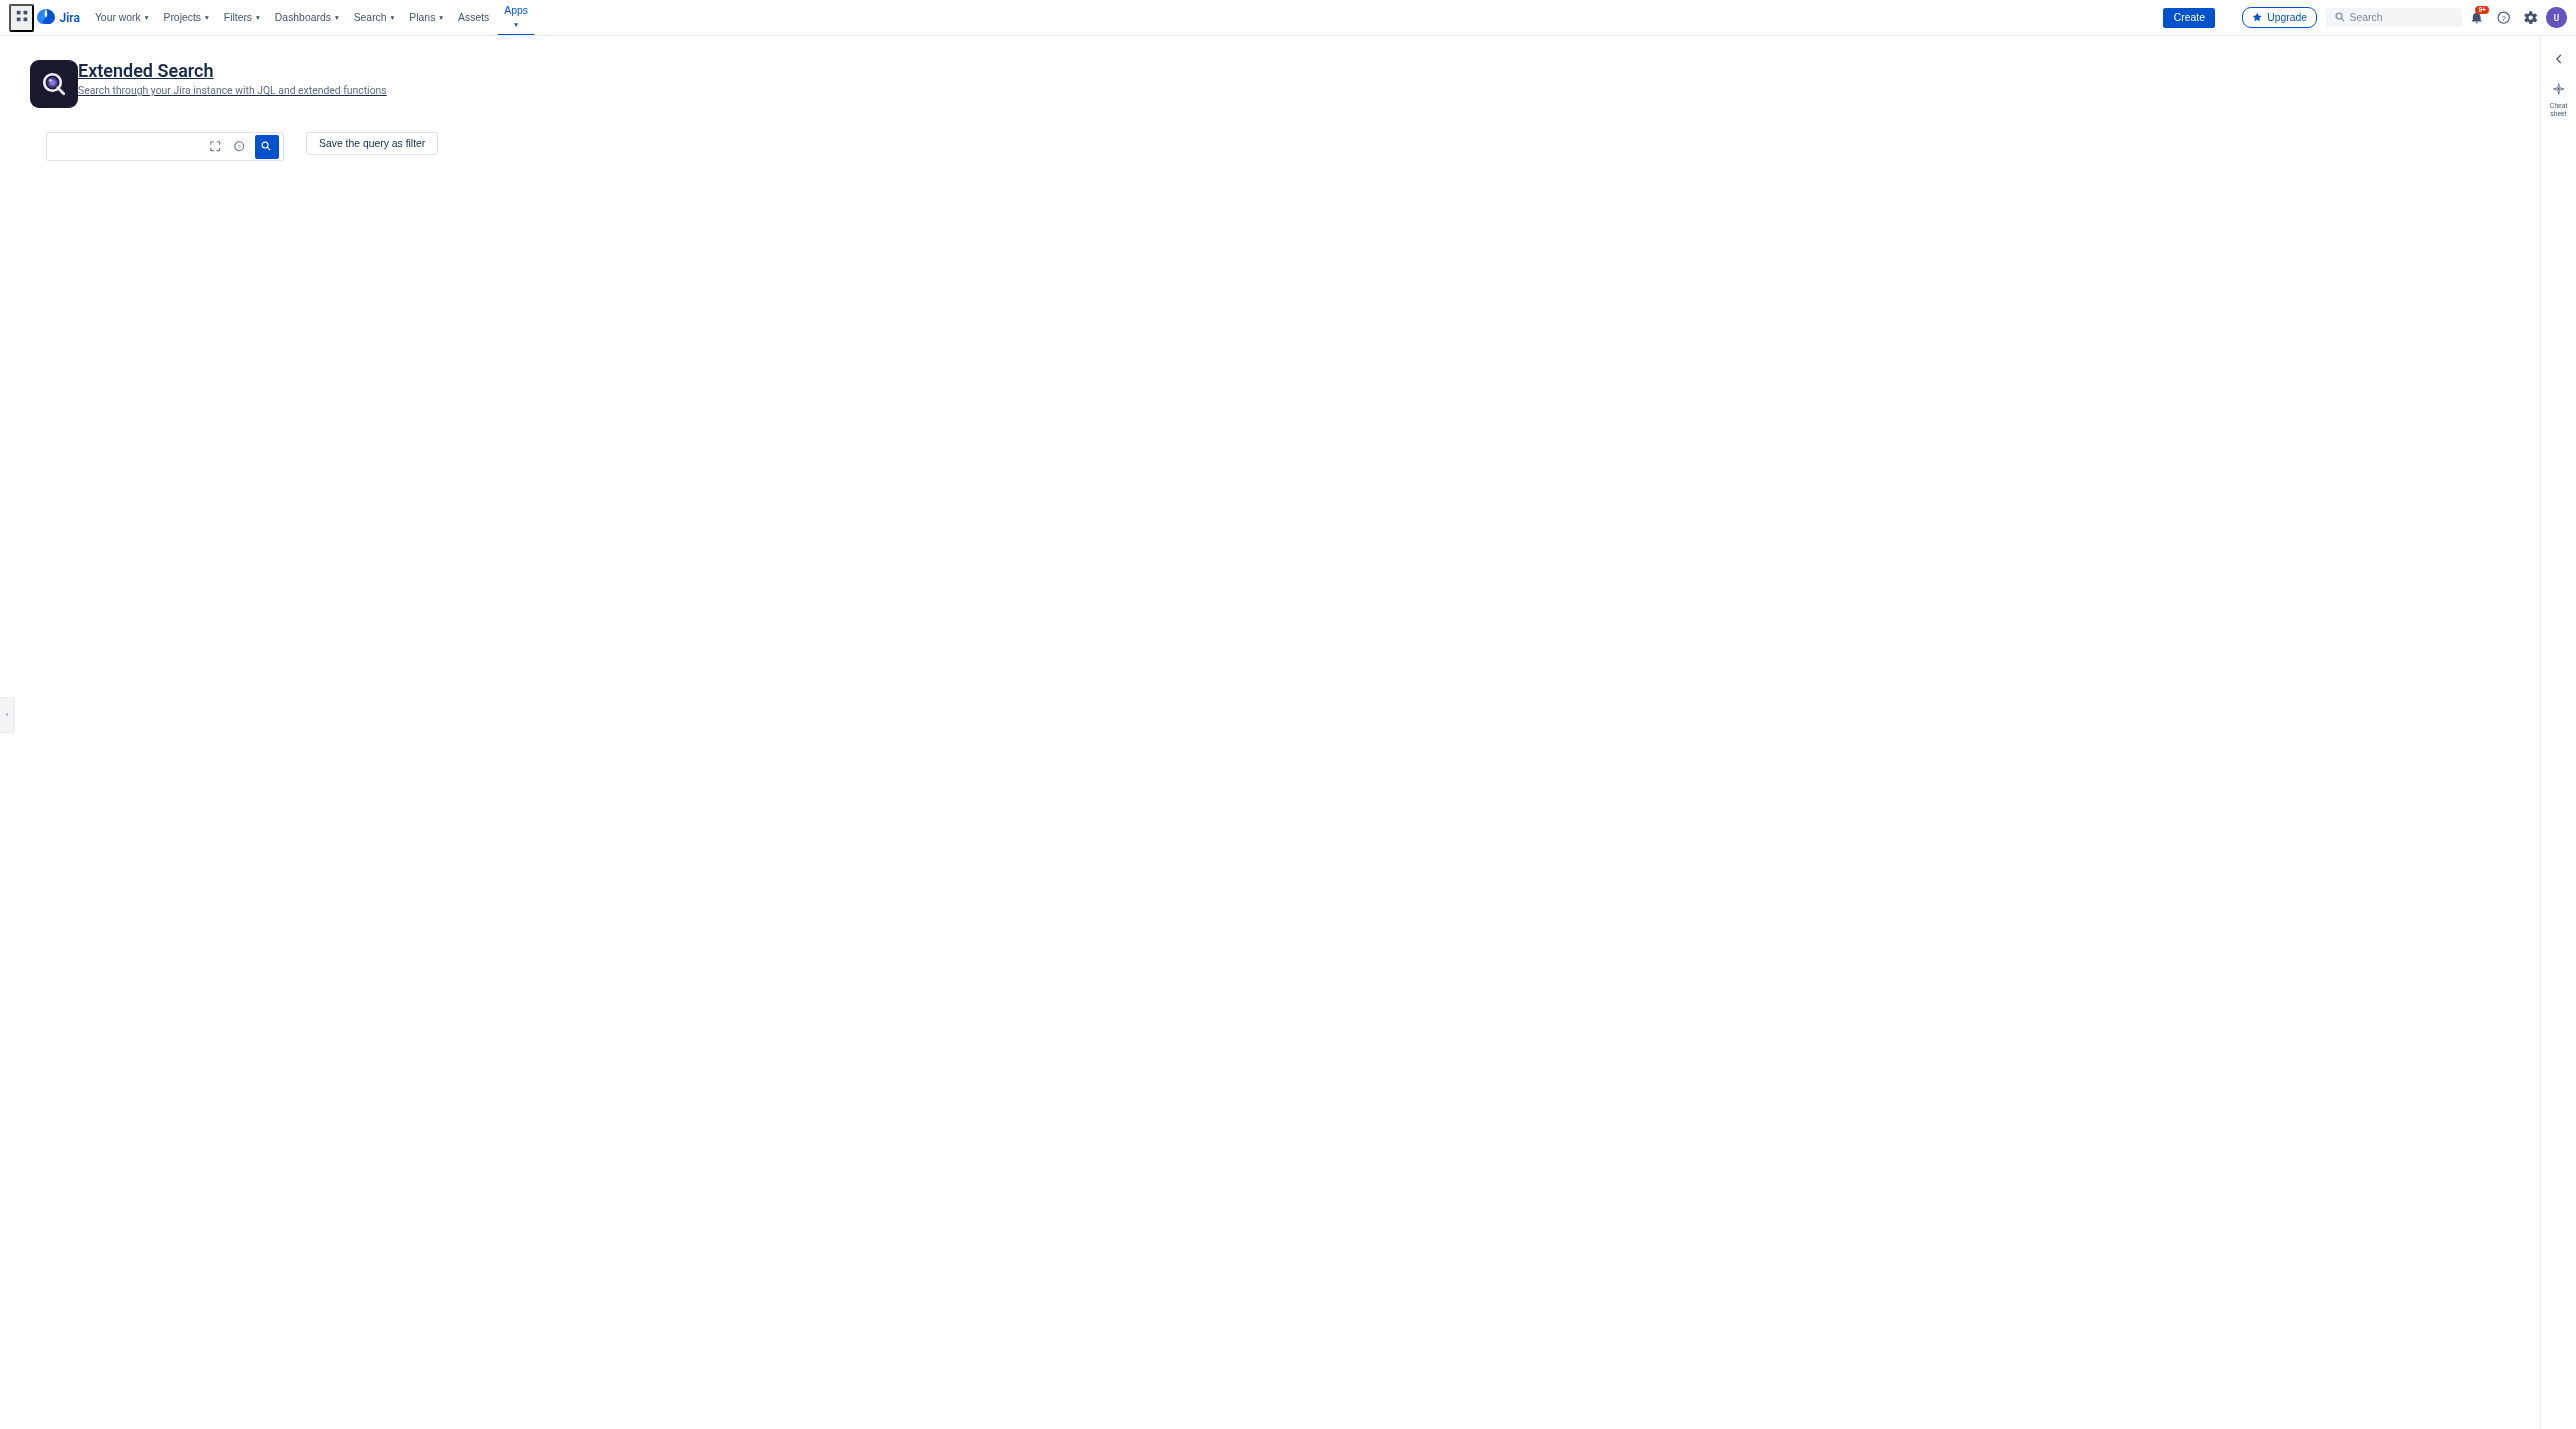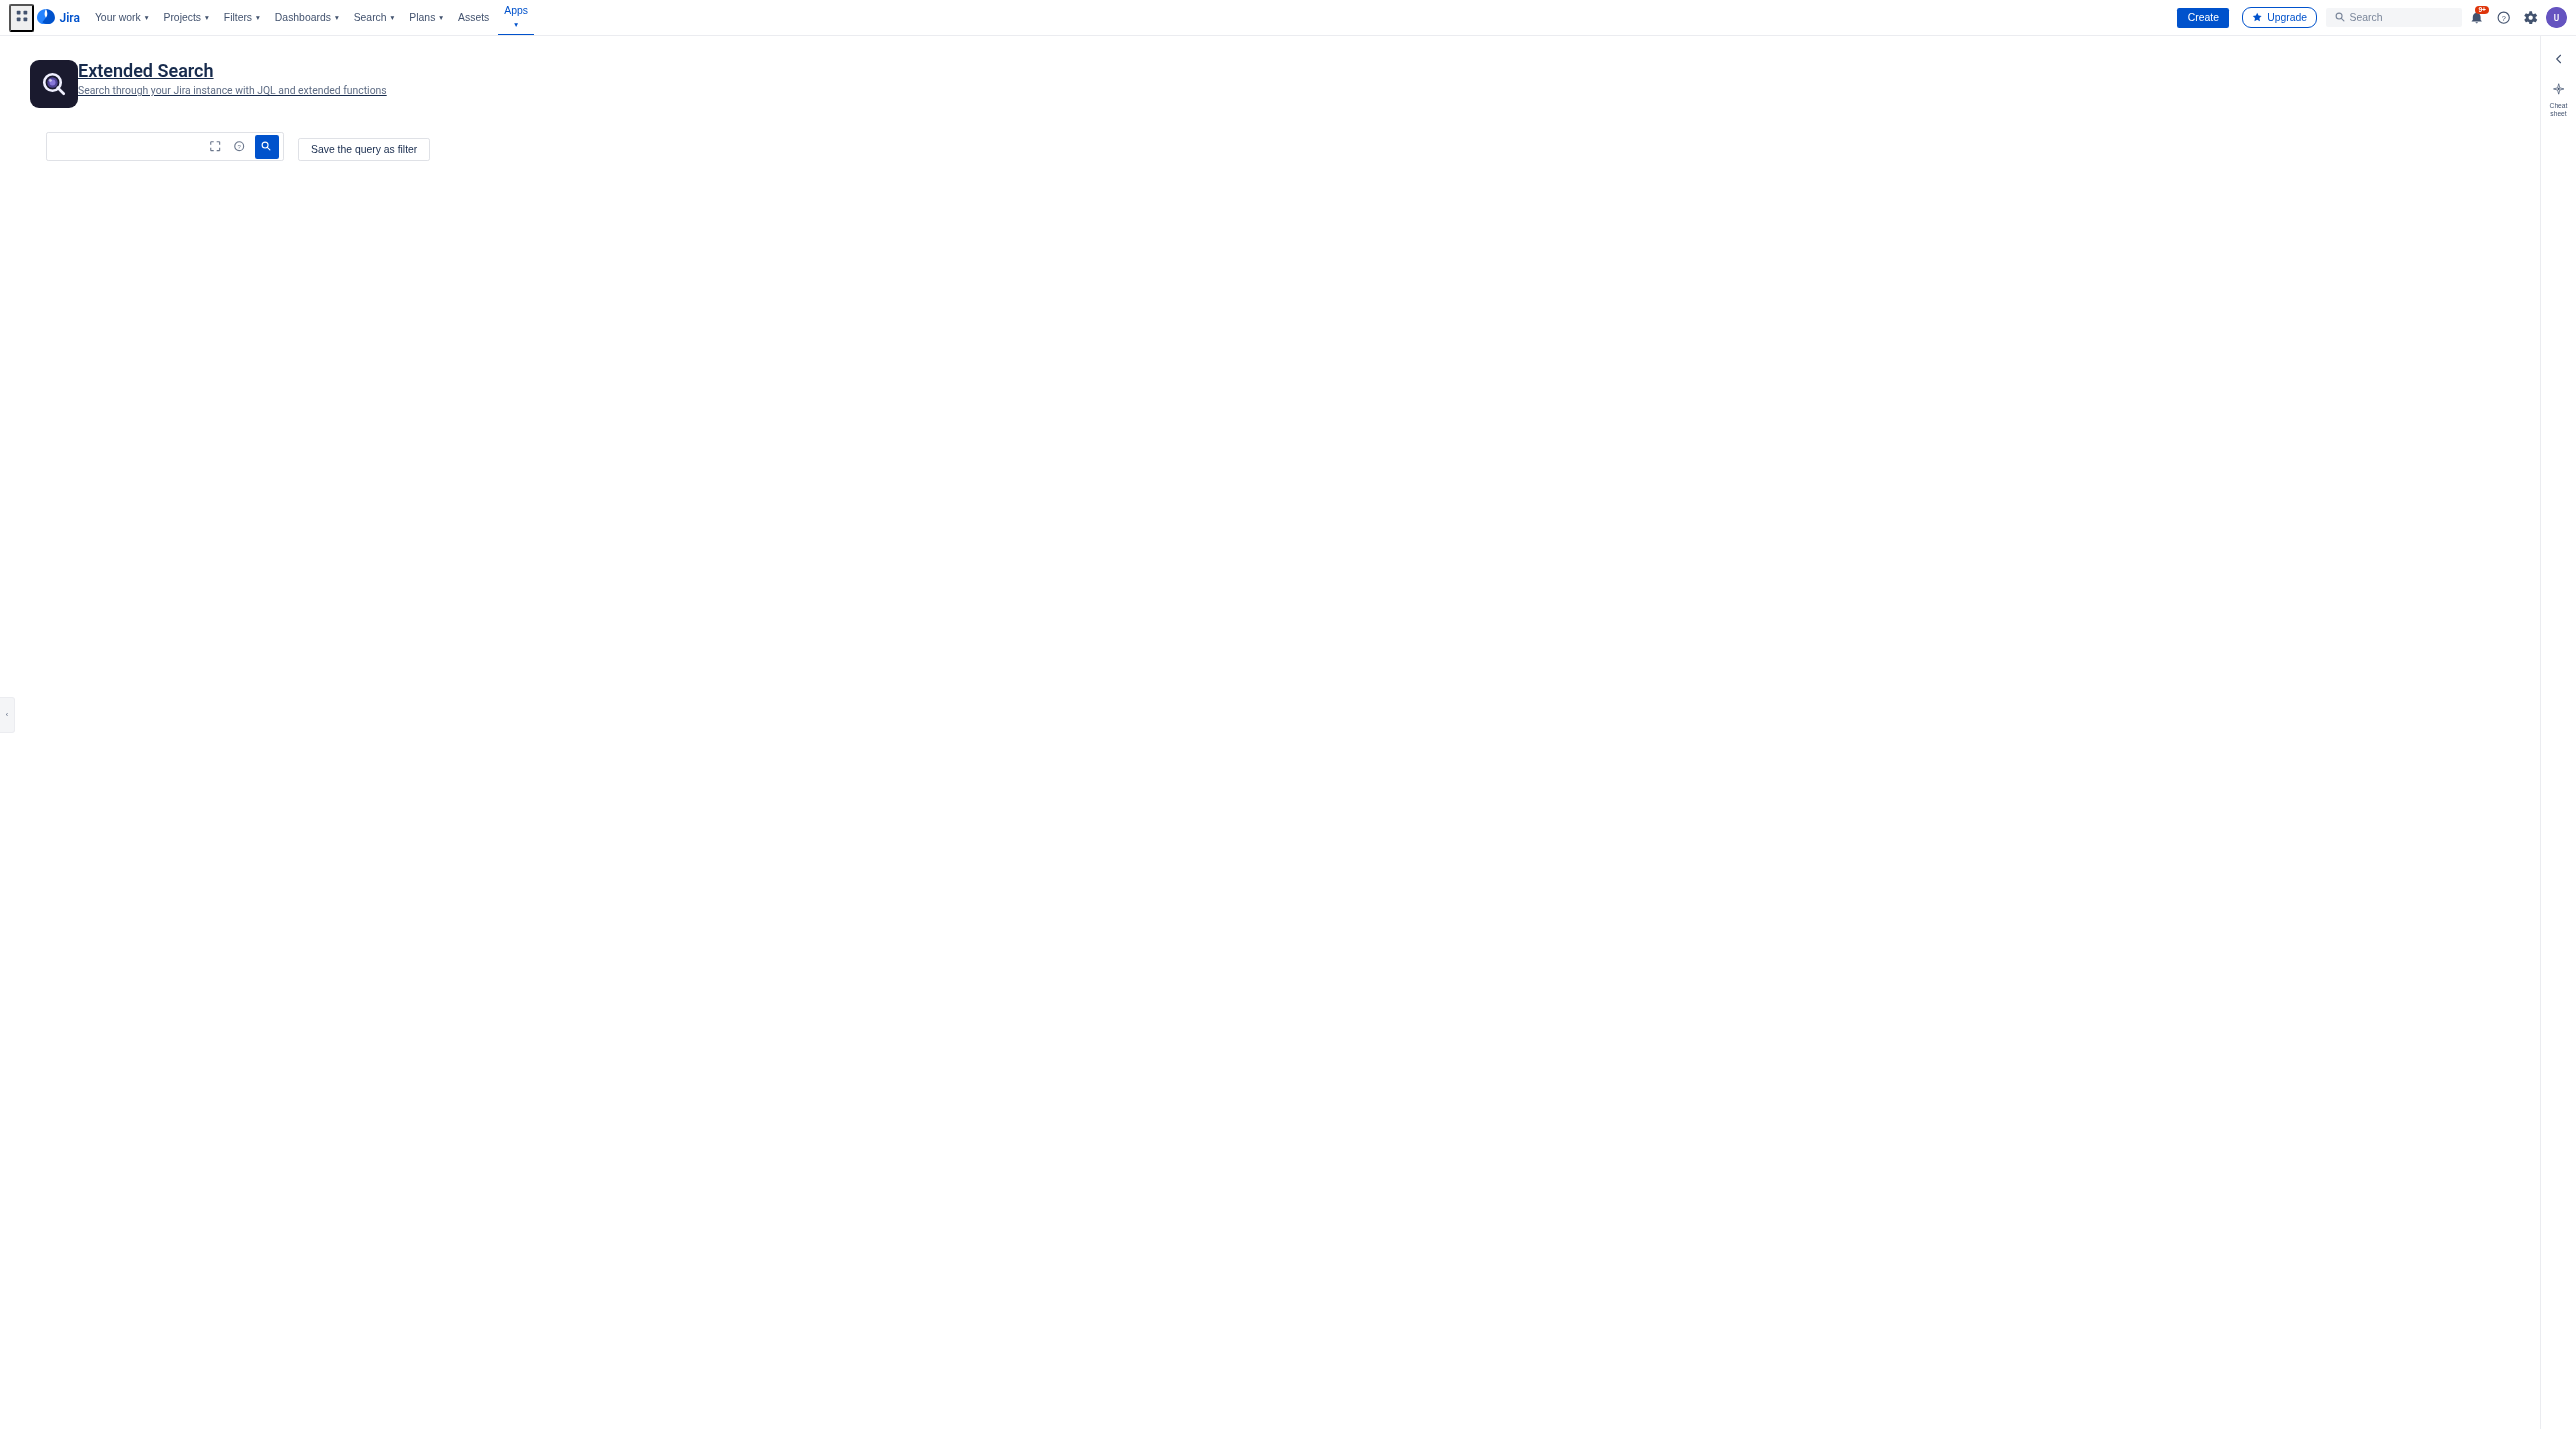--- a/index.html
+++ b/index.html
@@ -18,21 +18,21 @@
       display: flex; align-items: center; gap: 4px; padding: 4.5px 6px;
       border-radius: 2.2px; cursor: pointer; color: #42526e; font-size: 10.4px;
       white-space: nowrap; text-decoration: none; border: none; background: none;
     }
     .nav-item.active { color: #0052cc; border-bottom: 1.5px solid #0052cc; border-radius: 0; flex-direction: column; }
     .nav-chevron { font-size: 7.5px; }
     .nav-spacer { flex: 1; }
     .nav-create-btn {
       background: #0052cc; color: #fff; border: none; padding: 4.5px 10.4px;
       border-radius: 2.2px; cursor: pointer; font-size: 10.4px; font-weight: 500;
-      margin-right: 10px;
+      margin-right: 24px;
     }
     .nav-upgrade-btn {
       display: flex; align-items: center; gap: 4.5px;
       border: 0.7px solid #0052cc; color: #0052cc; background: #fff;
       padding: 3.7px 9px; border-radius: 9px; cursor: pointer; font-size: 10.4px;
       white-space: nowrap; margin-right: 6px;
     }
     .nav-search {
       display: flex; align-items: center; background: #f4f5f7; border: 1.5px solid transparent;
       border-radius: 2.2px; padding: 3px 7.5px; gap: 4.5px; min-width: 134px;
@@ -109,21 +109,21 @@
     .jql-search-btn {
       width: 24px; height: 24px; background: #0052cc; border: none; border-radius: 2.2px;
       display: flex; align-items: center; justify-content: center;
       cursor: pointer; color: #fff; font-size: 10.4px; margin: 1.5px;
     }
     .save-filter-btn {
       padding: 5.2px 12px; border: 0.7px solid #dfe1e6; border-radius: 2.2px;
       background: #fff; color: #172b4d; cursor: pointer; font-size: 10.4px;
       white-space: nowrap; margin-left: 6px;
     }
-    .search-row { display: flex; align-items: flex-end; gap: 8px; max-width: 671px; padding-left: 16px; }
+    .search-row { display: flex; align-items: flex-start; gap: 16px; max-width: 671px; padding-left: 16px; }
 
     
     .hint-text { font-size: 9px; color: #5e6c84; margin-top: 7.5px; }
     .hint-text a, .hint-link { color: #0052cc; font-weight: 600; cursor: pointer; text-decoration: none; }
 
     
     .right-panel {
       width: 36px; border-left: 0.7px solid #ebecf0; display: flex;
       flex-direction: column; align-items: center; padding-top: 12px; gap: 6px;
       background: #fff; flex-shrink: 0;

